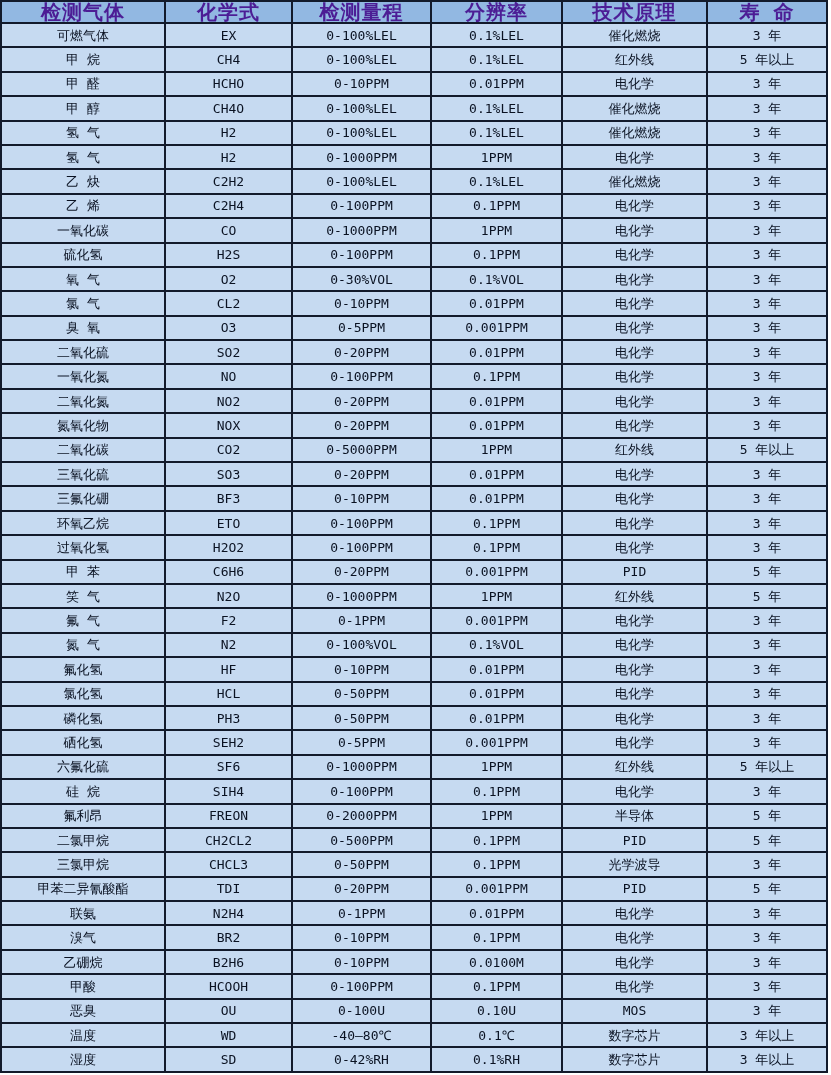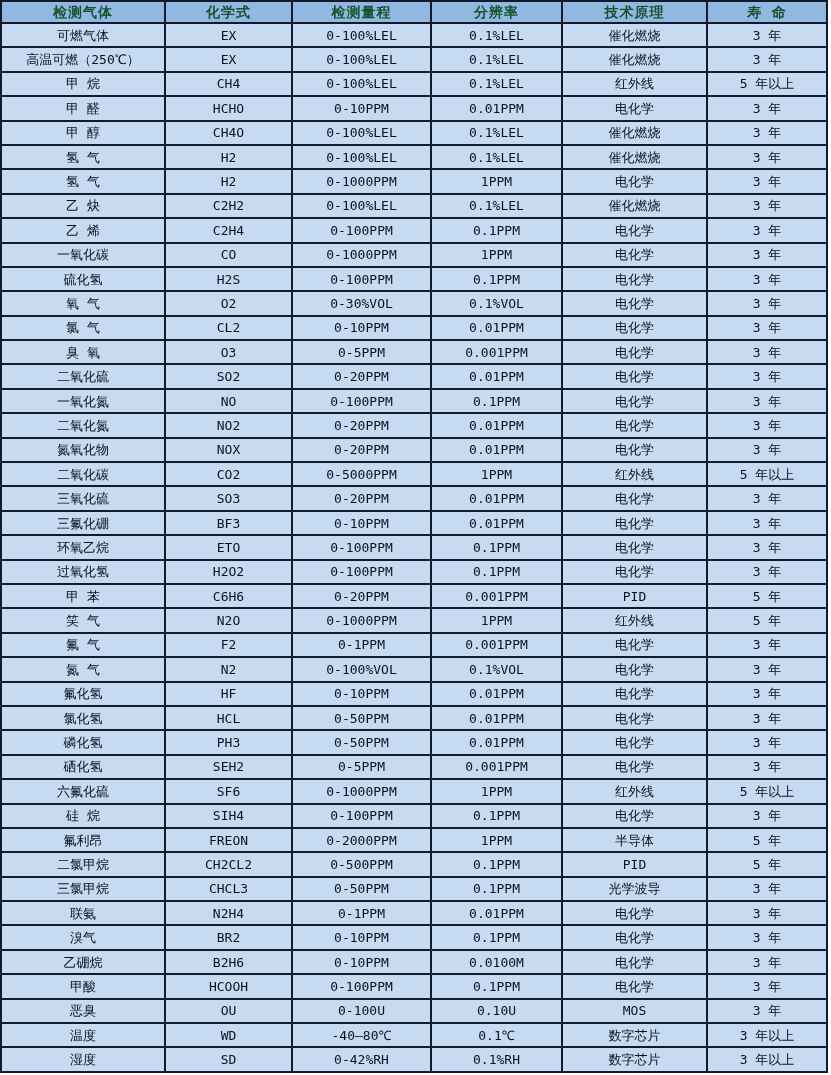--- a/index.html
+++ b/index.html
@@ -14,21 +14,21 @@
   th,td{
     border:2px solid #121a2b;
     text-align:center;vertical-align:middle;
     padding:0 2px;margin:0;
     font-size:13px;line-height:1;
     color:#0a1222;
     white-space:nowrap;overflow:hidden;
   }
   thead th{
     background:#92b8e2;
-    font-size:14px;font-weight:bold;color:#14532d;
+    font-size:20px;font-weight:bold;color:#4c1d95;
     letter-spacing:1px;
   }
   tbody tr{height:16px;}
   thead tr{height:22px;}
 </style>
 </head>
 <body>
 
 <table>
   <colgroup>
@@ -52,28 +52,20 @@
   <tbody>
       <tr>
         <td>可燃气体</td>
         <td>EX</td>
         <td>0-100%LEL</td>
         <td>0.1%LEL</td>
         <td>催化燃烧</td>
         <td>3 年</td>
       </tr>
       <tr>
-        <td>高温可燃（250℃）</td>
-        <td>EX</td>
-        <td>0-100%LEL</td>
-        <td>0.1%LEL</td>
-        <td>催化燃烧</td>
-        <td>3 年</td>
-      </tr>
-      <tr>
         <td>甲 烷</td>
         <td>CH4</td>
         <td>0-100%LEL</td>
         <td>0.1%LEL</td>
         <td>红外线</td>
         <td>5 年以上</td>
       </tr>
       <tr>
         <td>甲 醛</td>
         <td>HCHO</td>
@@ -332,20 +324,28 @@
       </tr>
       <tr>
         <td>三氯甲烷</td>
         <td>CHCL3</td>
         <td>0-50PPM</td>
         <td>0.1PPM</td>
         <td>光学波导</td>
         <td>3 年</td>
       </tr>
       <tr>
+        <td>甲苯二异氰酸酯</td>
+        <td>TDI</td>
+        <td>0-20PPM</td>
+        <td>0.001PPM</td>
+        <td>PID</td>
+        <td>5 年</td>
+      </tr>
+      <tr>
         <td>联氨</td>
         <td>N2H4</td>
         <td>0-1PPM</td>
         <td>0.01PPM</td>
         <td>电化学</td>
         <td>3 年</td>
       </tr>
       <tr>
         <td>溴气</td>
         <td>BR2</td>

